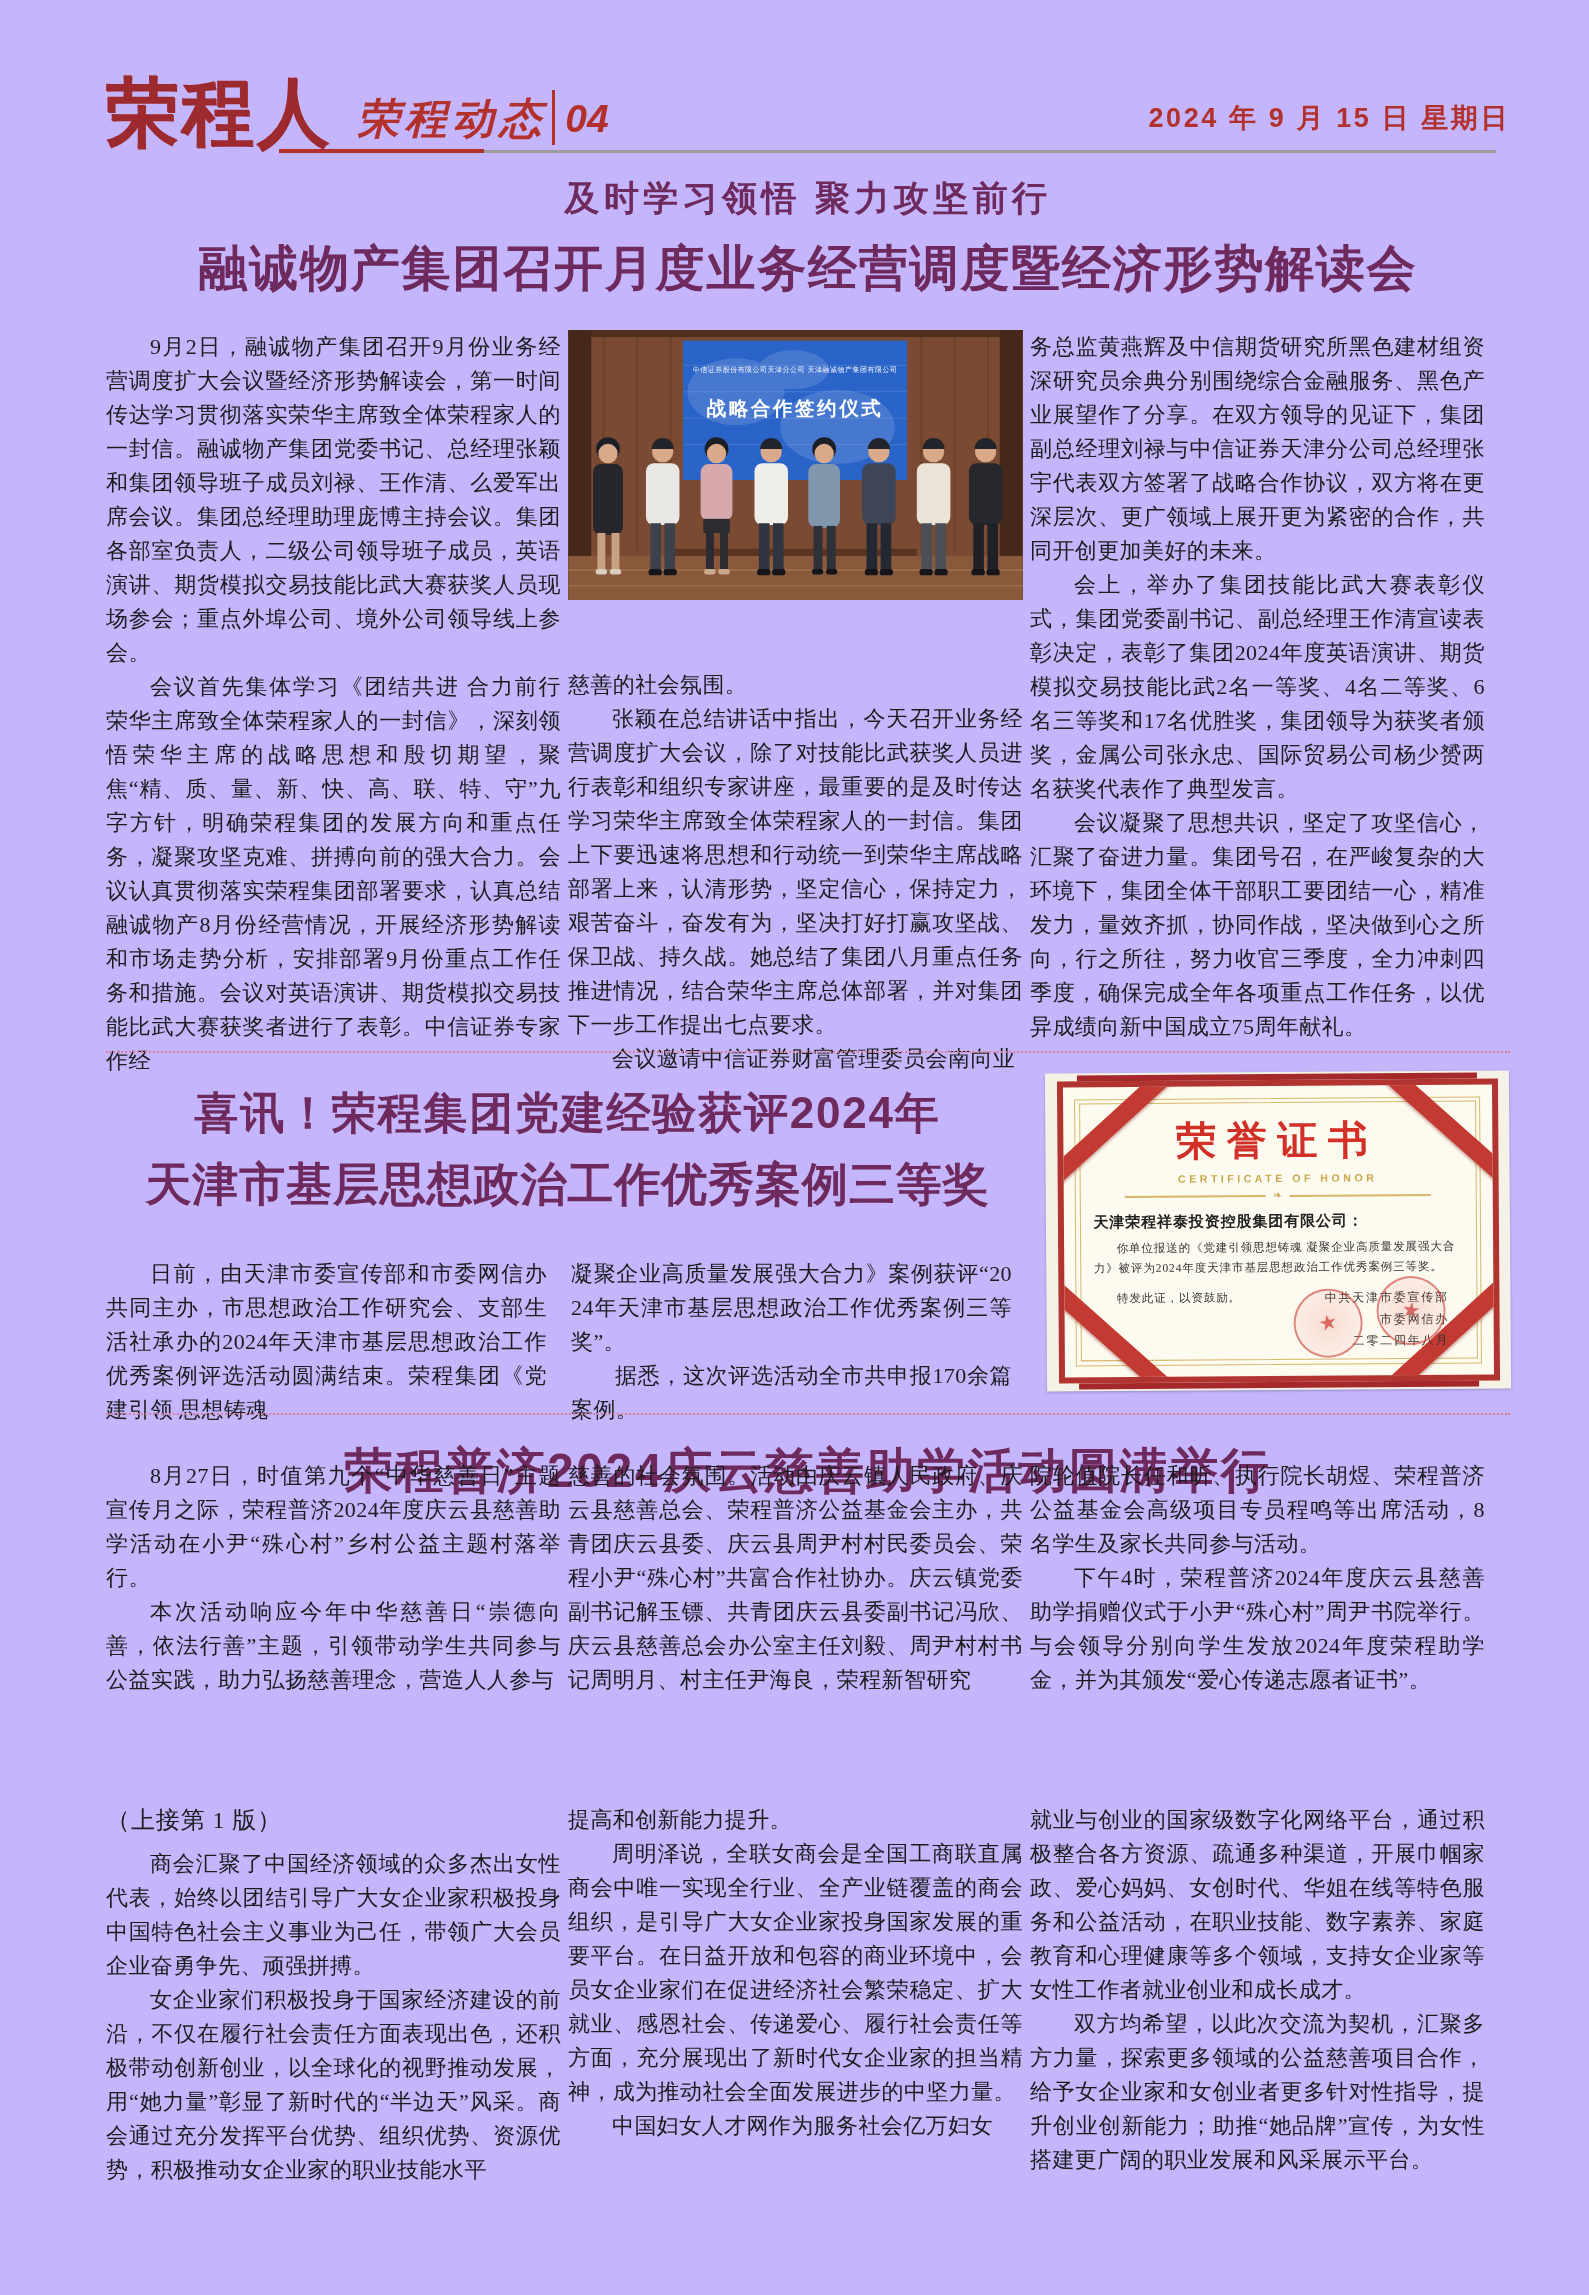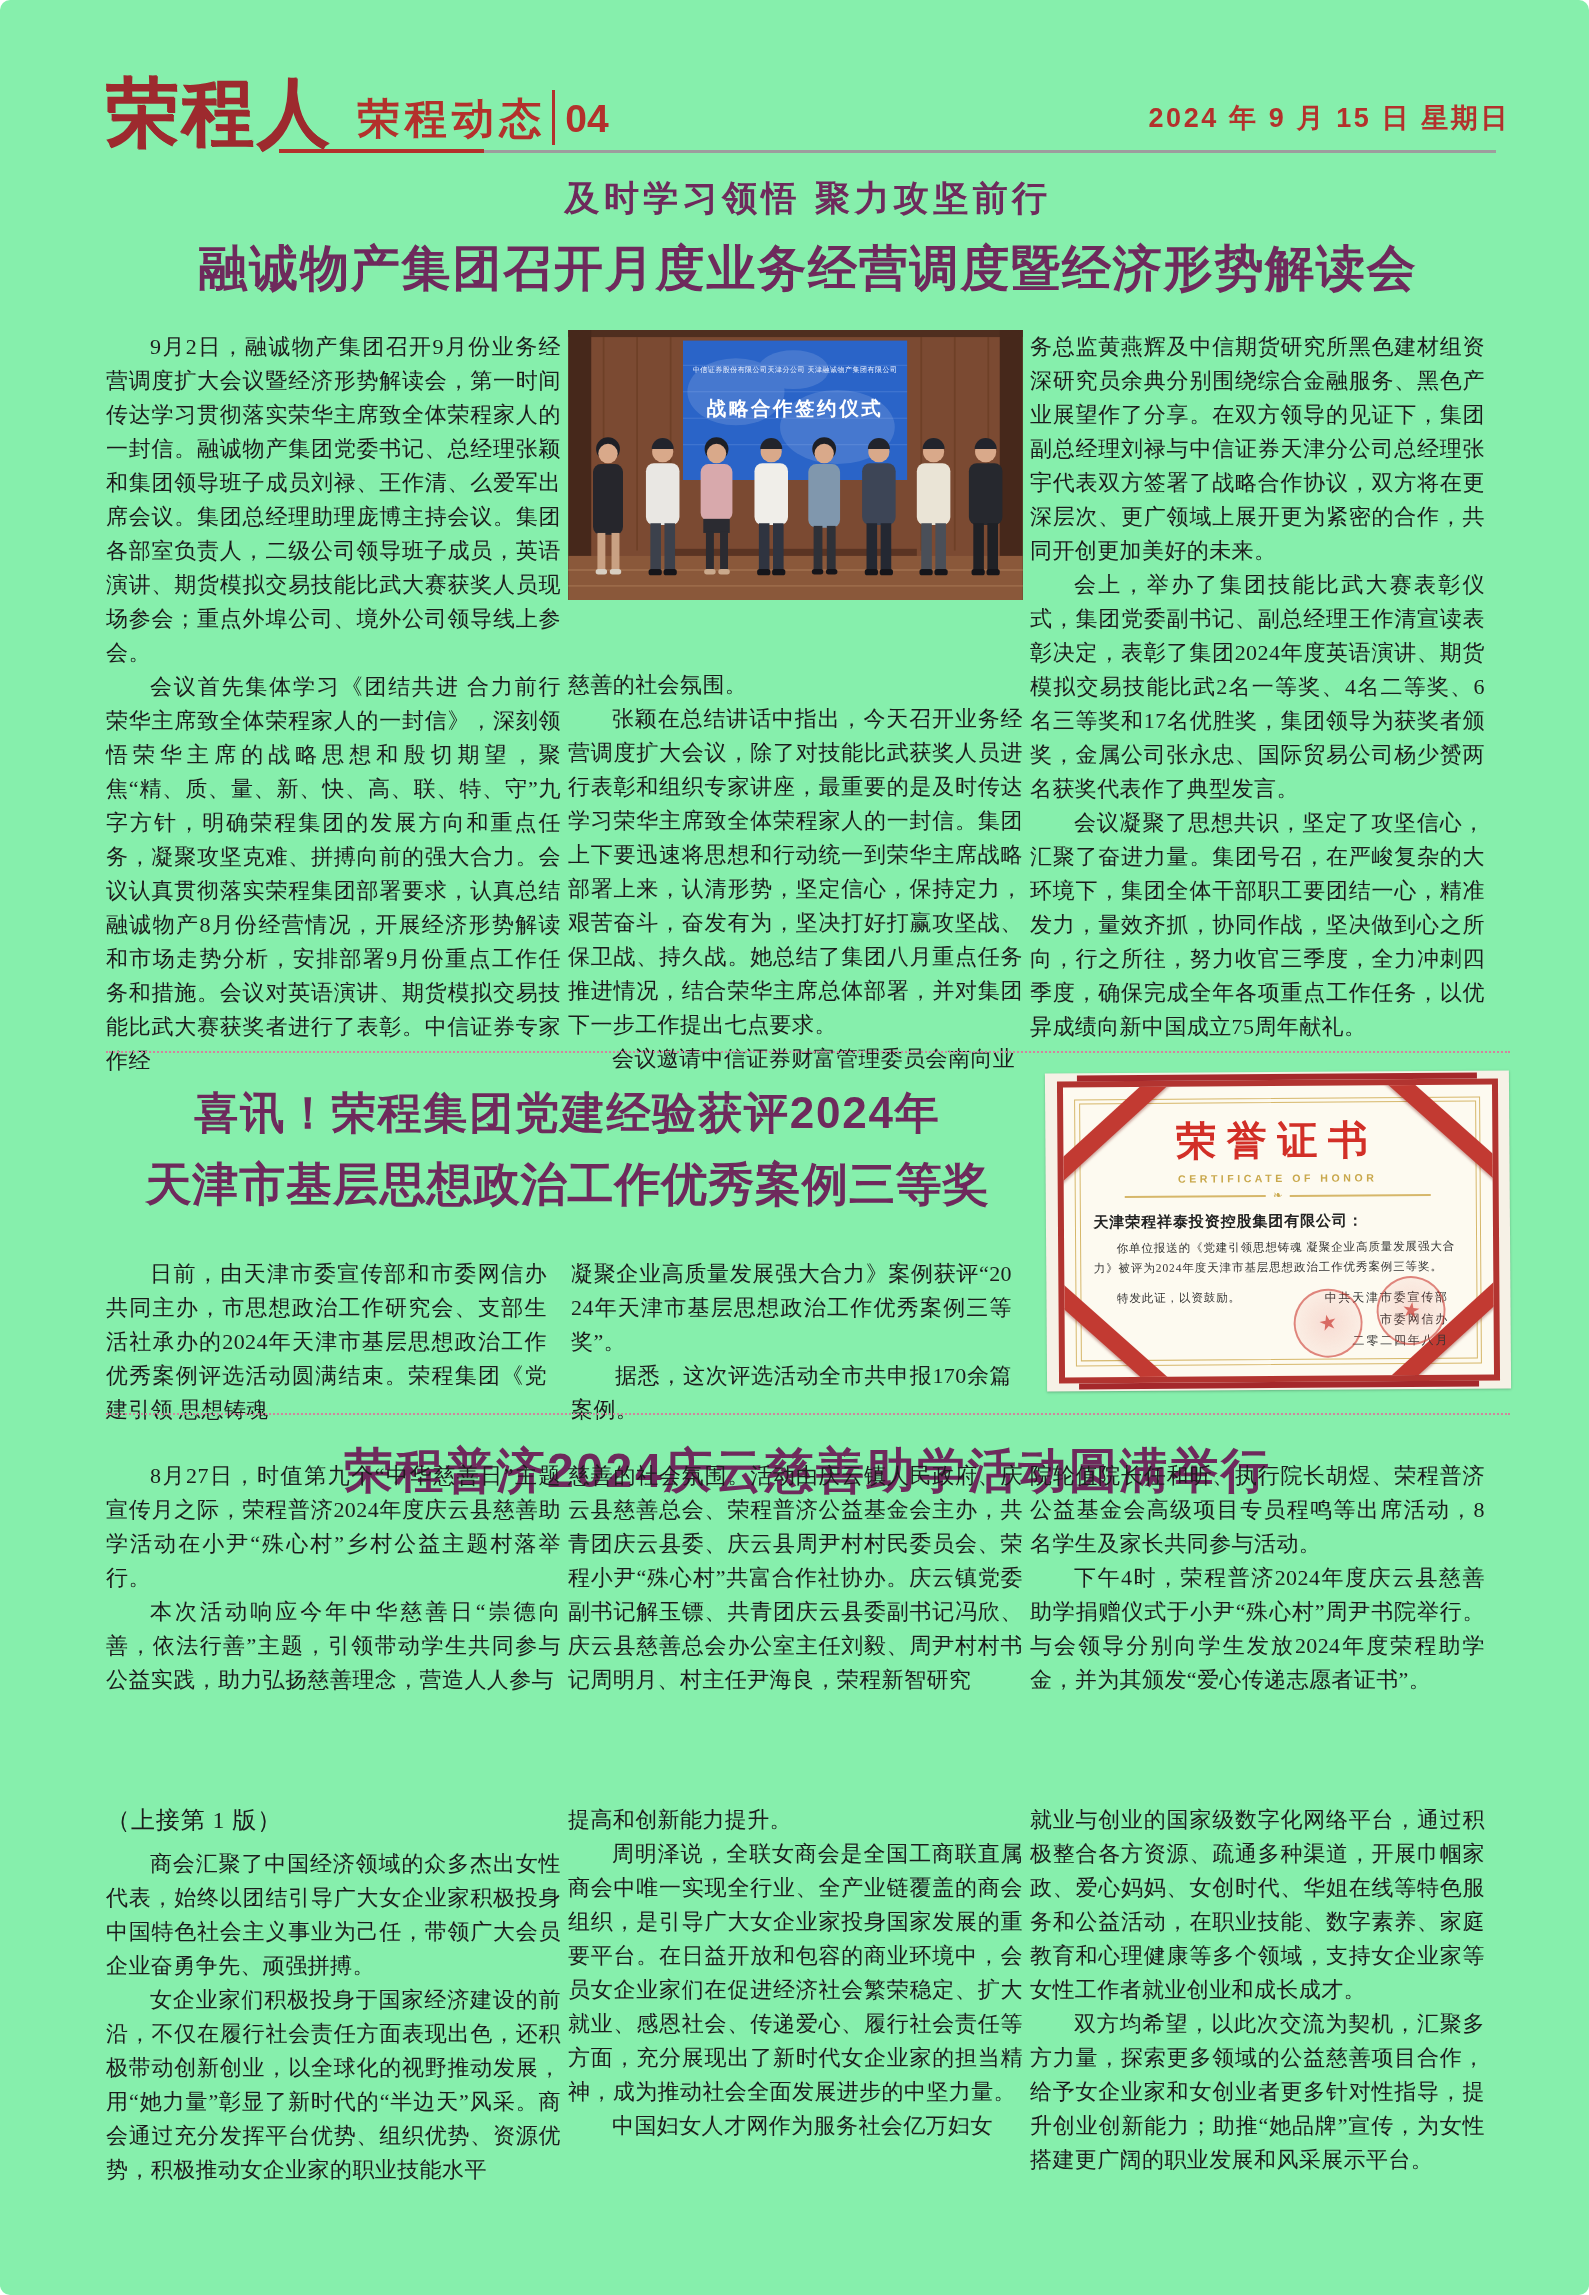--- a/index.html
+++ b/index.html
@@ -1,28 +1,28 @@
 <!DOCTYPE html>
 <html style="font-size:14px"><head>
 <meta charset="utf-8">
 <style>
   html,body { margin:0; padding:0; background:#ffffff; }
   .page {
-    position:relative; width:1589px; height:2295px; background:#86efac;
-    font-family:"Liberation Serif","DejaVu Serif",serif; color:#1c1c1c; overflow:hidden;border-radius:10px;
+    position:relative; width:1589px; height:2295px; background:#c4b5fd;
+    font-family:"Liberation Serif","DejaVu Serif",serif; color:#1c1c1c; overflow:hidden;
   }
 
   
   #header { position:absolute; left:106px; top:69px; width:1404px; }
   .header-row { display:flex; align-items:flex-end; height:78px; }
   .logo {
     font-size:72px; font-weight:bold; color:#9d2a2e; line-height:.95; letter-spacing:3.5px;
     transform:scaleY(1.04); margin-right:25px; text-shadow:0.9px 0.9px 0 #9d2a2e;
   }
-  .section-wrap { display:flex; align-items:flex-end; }
+  .section-wrap { display:flex; align-items:flex-end;font-style:italic; }
   .section { font-family:"Liberation Sans","DejaVu Sans",sans-serif; font-size:42px; font-weight:bold; color:#b3312c; letter-spacing:5.3px; line-height:1; padding-bottom:7px; }
   .vbar { width:2.6px; height:55px; background:#b3312c; margin:0 10.6px 1.8px 5.3px; }
   .pageno { font-family:"Liberation Sans","DejaVu Sans",sans-serif; font-size:39px; font-weight:bold; color:#b3312c; line-height:1; padding-bottom:8.8px; }
   .date { margin-left:auto; font-family:"Liberation Sans","DejaVu Sans",sans-serif; font-size:27px; font-weight:bold; color:#b3312c; letter-spacing:2.6px; padding-bottom:10.6px; }
   .rule { position:relative; height:5.3px; margin-top:1.8px; }
   .rule-red  { position:absolute; left:173px; top:0; width:205px; height:4.4px; background:#b3312c; }
   .rule-gray { position:absolute; left:378px; top:0.9px; width:1012px; height:3.5px; background:#9d9d9d; }
 
   
   .headline { color:#6e2a5c; font-family:"Liberation Sans","DejaVu Sans",sans-serif; font-weight:bold; text-align:center; }

